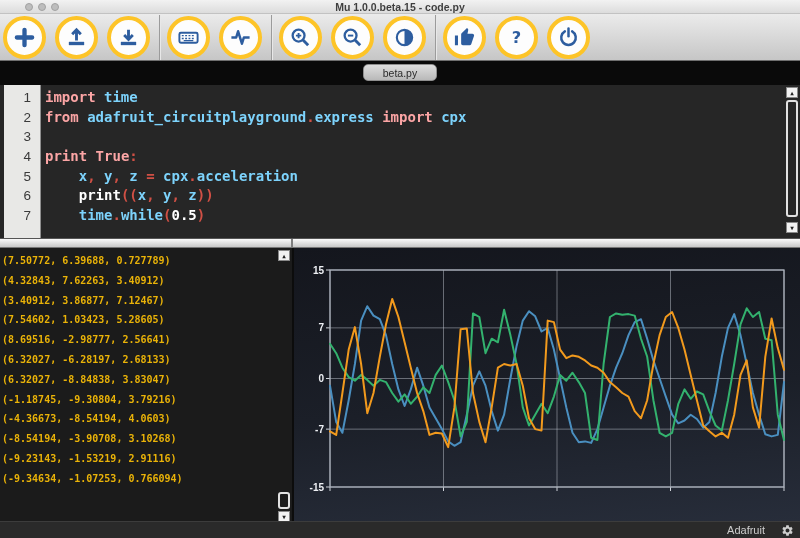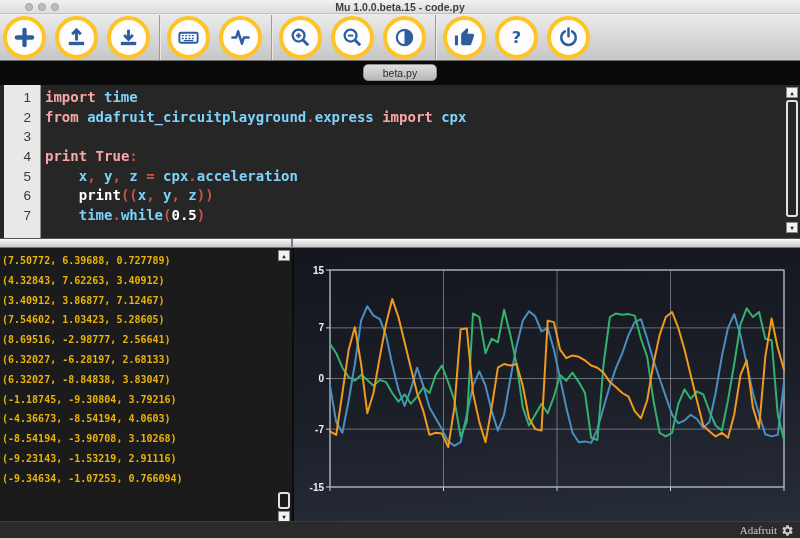--- a/index.html
+++ b/index.html
@@ -62,21 +62,21 @@
     font-family:"DejaVu Sans Mono", monospace; overflow:hidden; }
   .repl-lines { padding:3px 0 0 2px; }
   .repl-line { height:19.8px; line-height:19.8px; font-size:10px; font-weight:bold;
     color:#eab308; white-space:pre; }
   .vdivider { width:2px; flex:0 0 2px; background:#0c0c0c; }
   .plotter { width:506px; flex:0 0 506px; position:relative;
     background:linear-gradient(175deg,#14161d 0%,#1b1f28 55%,#272d3a 100%); }
 
   
   .statusbar { height:17px; flex:0 0 17px; background:#2a2a2a; border-top:1px solid #3c3c3c;
-    display:flex; align-items:center; justify-content:flex-end; padding-right:6px; gap:4px;font-family:Liberation Serif, serif; }
+    display:flex; align-items:center; justify-content:flex-end; padding-right:6px; gap:16px; }
   .mode-label { color:#cccccc; font-size:11px; }
   .statusbar svg { width:13px; height:13px; display:block; }
 </style>
 </head>
 <body>
 
 <div class="window">
 
   <div class="titlebar">
     <div class="traffic">

